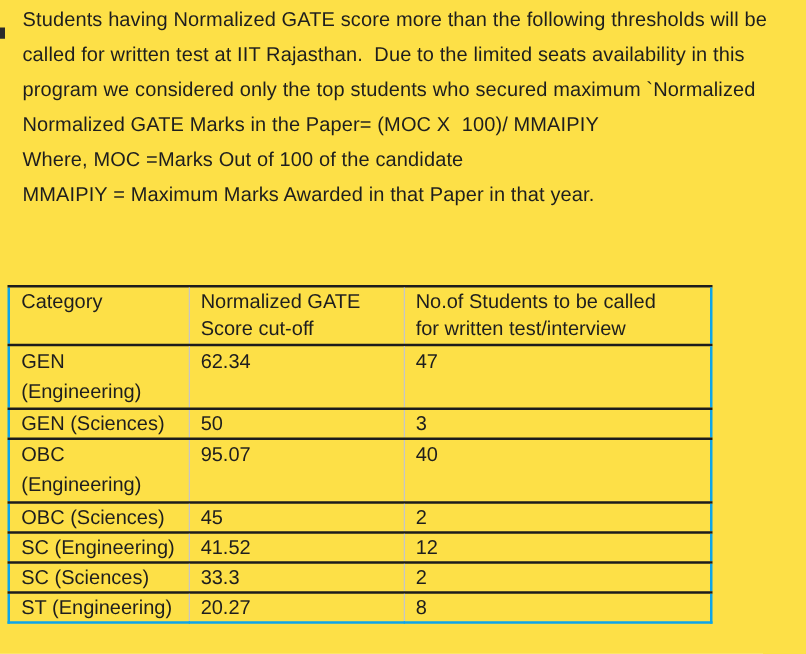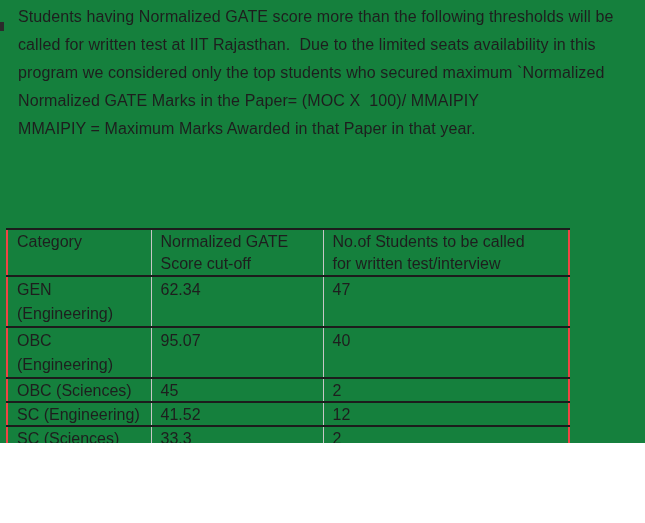--- a/index.html
+++ b/index.html
@@ -1,20 +1,20 @@
 <!DOCTYPE html>
 <html><head>
 <meta charset="utf-8">
 <style>
   html, body { margin: 0; padding: 0; }
   .page {
     position: relative;
     width: 645px;
-    height: 443px;
-    background: #15803d;
+    height: 523px;
+    background: #fde047;
     font-family: "Liberation Sans", sans-serif;
     color: #1e1e1e;
     overflow: hidden;
   }
   
   .marker {
     position: absolute;
     left: 0; top: 22px;
     width: 4px; height: 9px;
     background: #2b2b2b;
@@ -27,21 +27,21 @@
     letter-spacing: 0.1px;
   }
   .para .line { white-space: pre; }
   table.t {
     position: absolute;
     left: 6px; top: 228px;
     width: 562px;
     border-collapse: collapse;
     table-layout: fixed;
     font-size: 16px;
-    border: 2px solid #ef4444;
+    border: 2px solid #0ea5e9;
   }
   .t col.c1 { width: 144px; }
   .t col.c2 { width: 172px; }
   .t col.c3 { width: 246px; }
   .t td {
     border-top: 2px solid #1c1c1c;
     border-left: 1px solid #c6c6c6;
     vertical-align: top;
     padding: 1px 4px 0 9px;
     overflow: hidden;
@@ -56,20 +56,21 @@
 
 <div class="page">
 
   <span class="marker"></span>
 
   <div class="para">
     <div class="line">Students having Normalized GATE score more than the following thresholds will be</div>
     <div class="line">called for written test at IIT Rajasthan.  Due to the limited seats availability in this</div>
     <div class="line">program we considered only the top students who secured maximum `Normalized</div>
     <div class="line">Normalized GATE Marks in the Paper= (MOC X  100)/ MMAIPIY</div>
+    <div class="line">Where, MOC =Marks Out of 100 of the candidate</div>
     <div class="line">MMAIPIY = Maximum Marks Awarded in that Paper in that year.</div>
   </div>
 
   <table class="t">
     <colgroup>
         <col class="c1">
         <col class="c2">
         <col class="c3">
       </colgroup>
     <tbody>
@@ -93,20 +94,31 @@
           <div>(Engineering)</div>
         </td>
         <td>
             <div>62.34</div>
           </td>
         <td>
             <div>47</div>
           </td>
       </tr>
 
+      <tr style="height:21px">
+        <td>
+            <div>GEN (Sciences)</div>
+          </td>
+        <td>
+            <div>50</div>
+          </td>
+        <td>
+            <div>3</div>
+          </td>
+      </tr>
 
       <tr class="tall" style="height:48px">
         <td>
           <div>OBC</div>
           <div>(Engineering)</div>
         </td>
         <td>
             <div>95.07</div>
           </td>
         <td>

